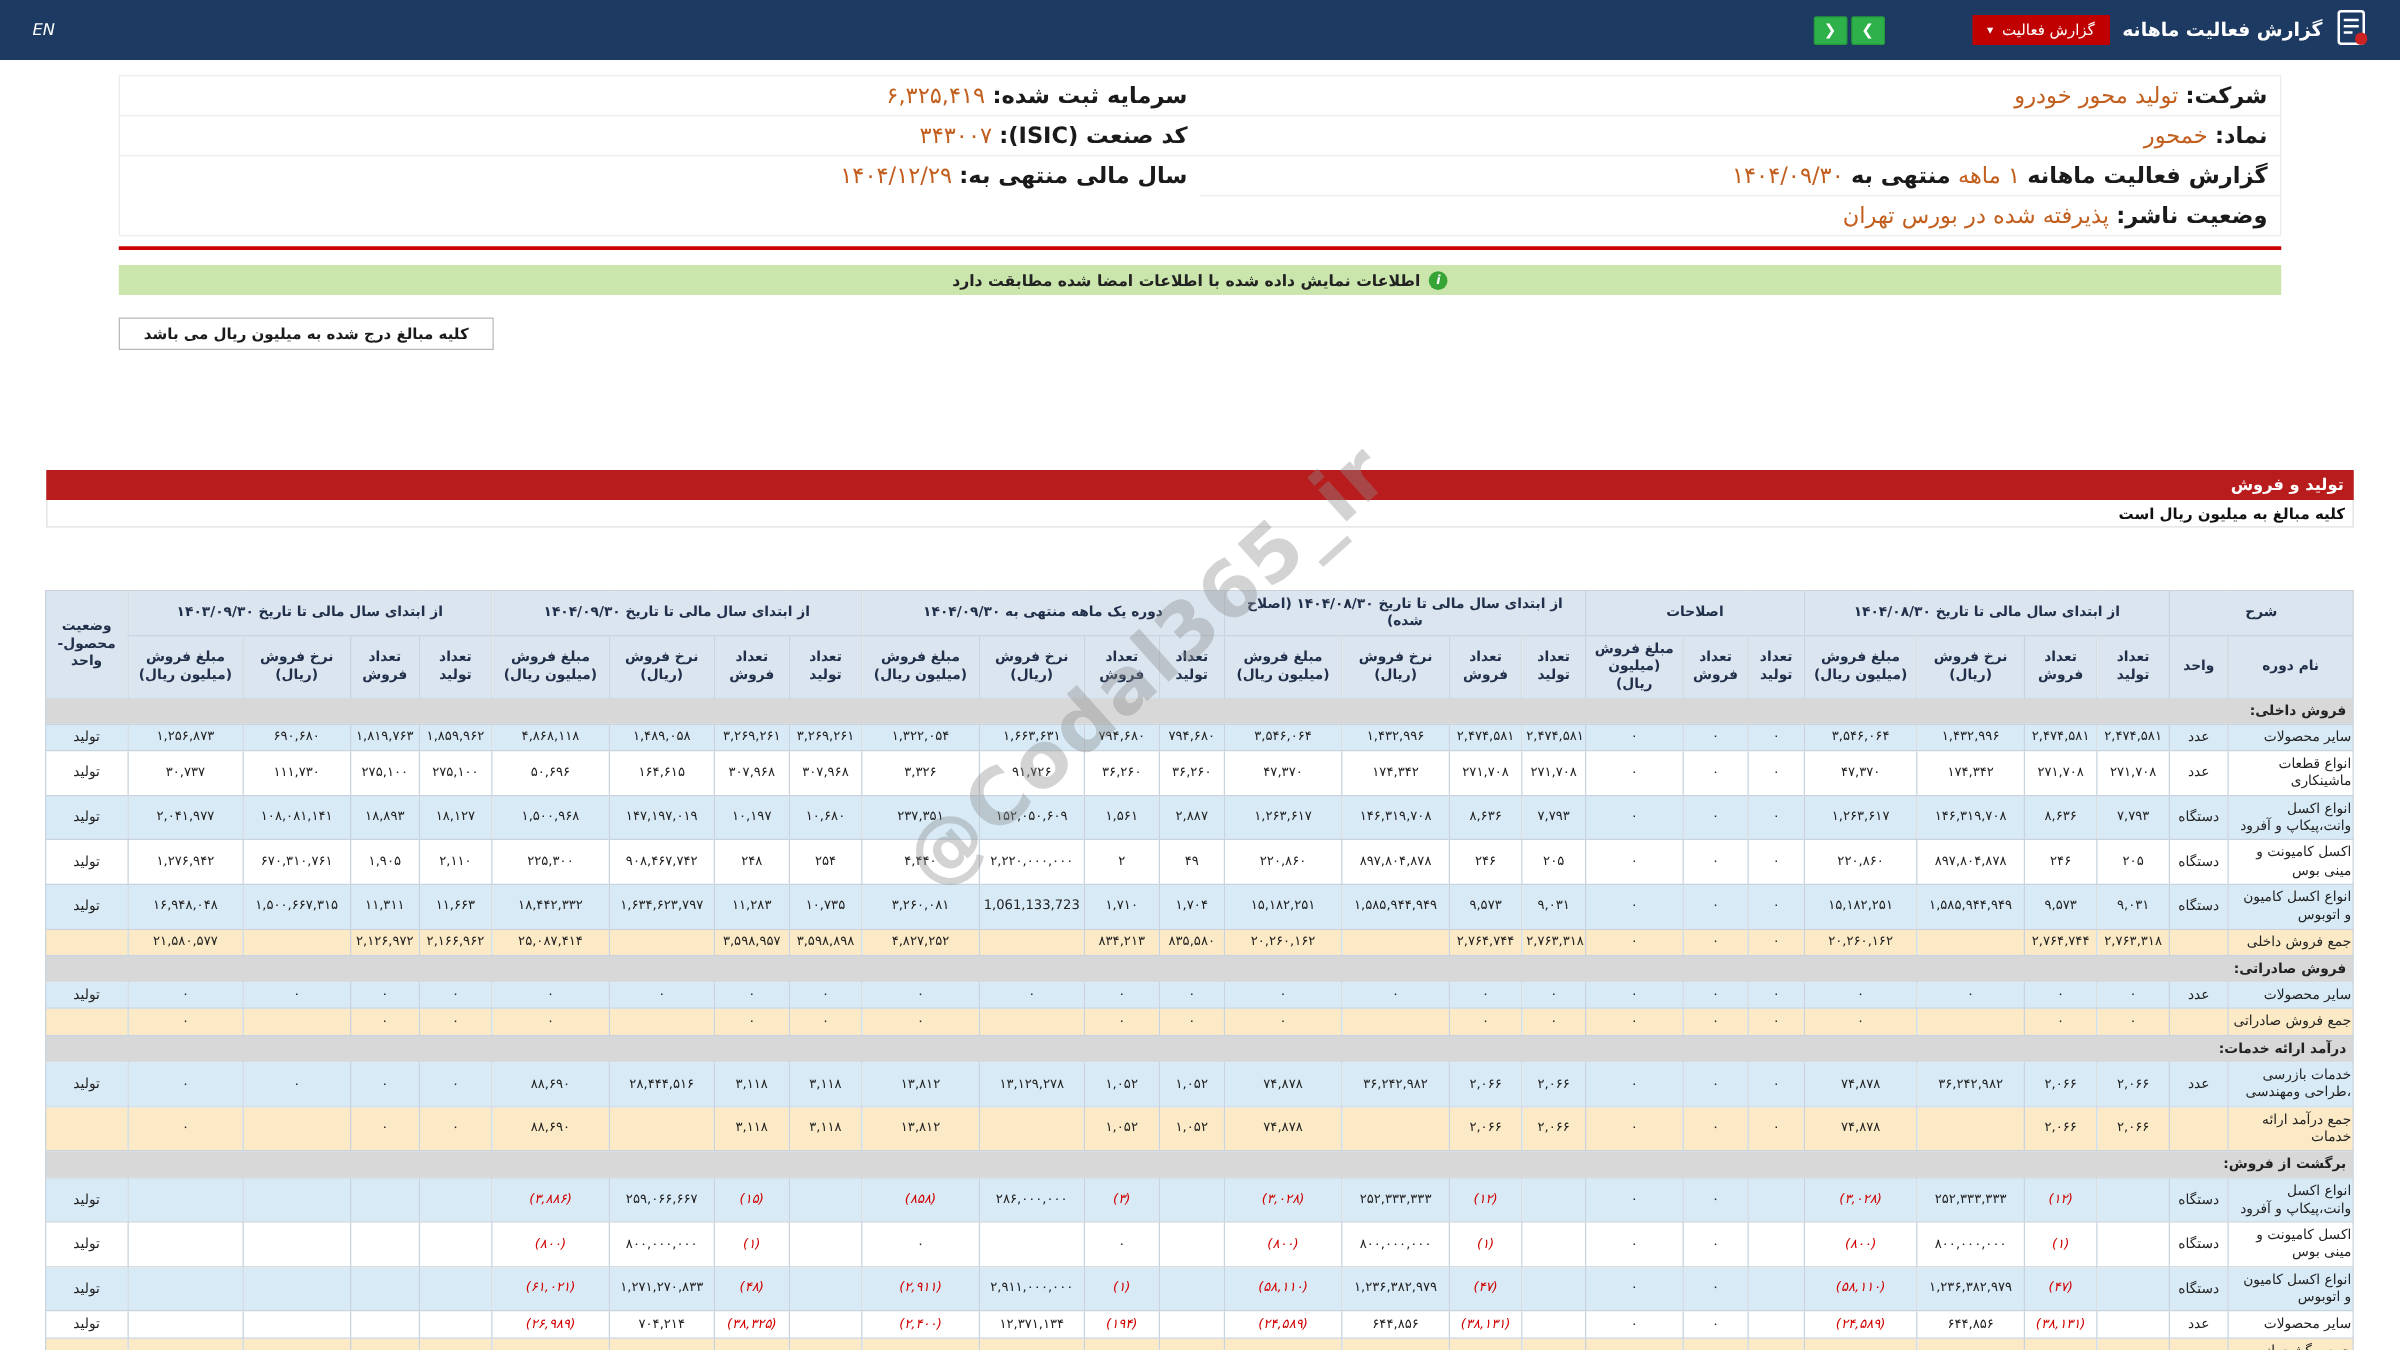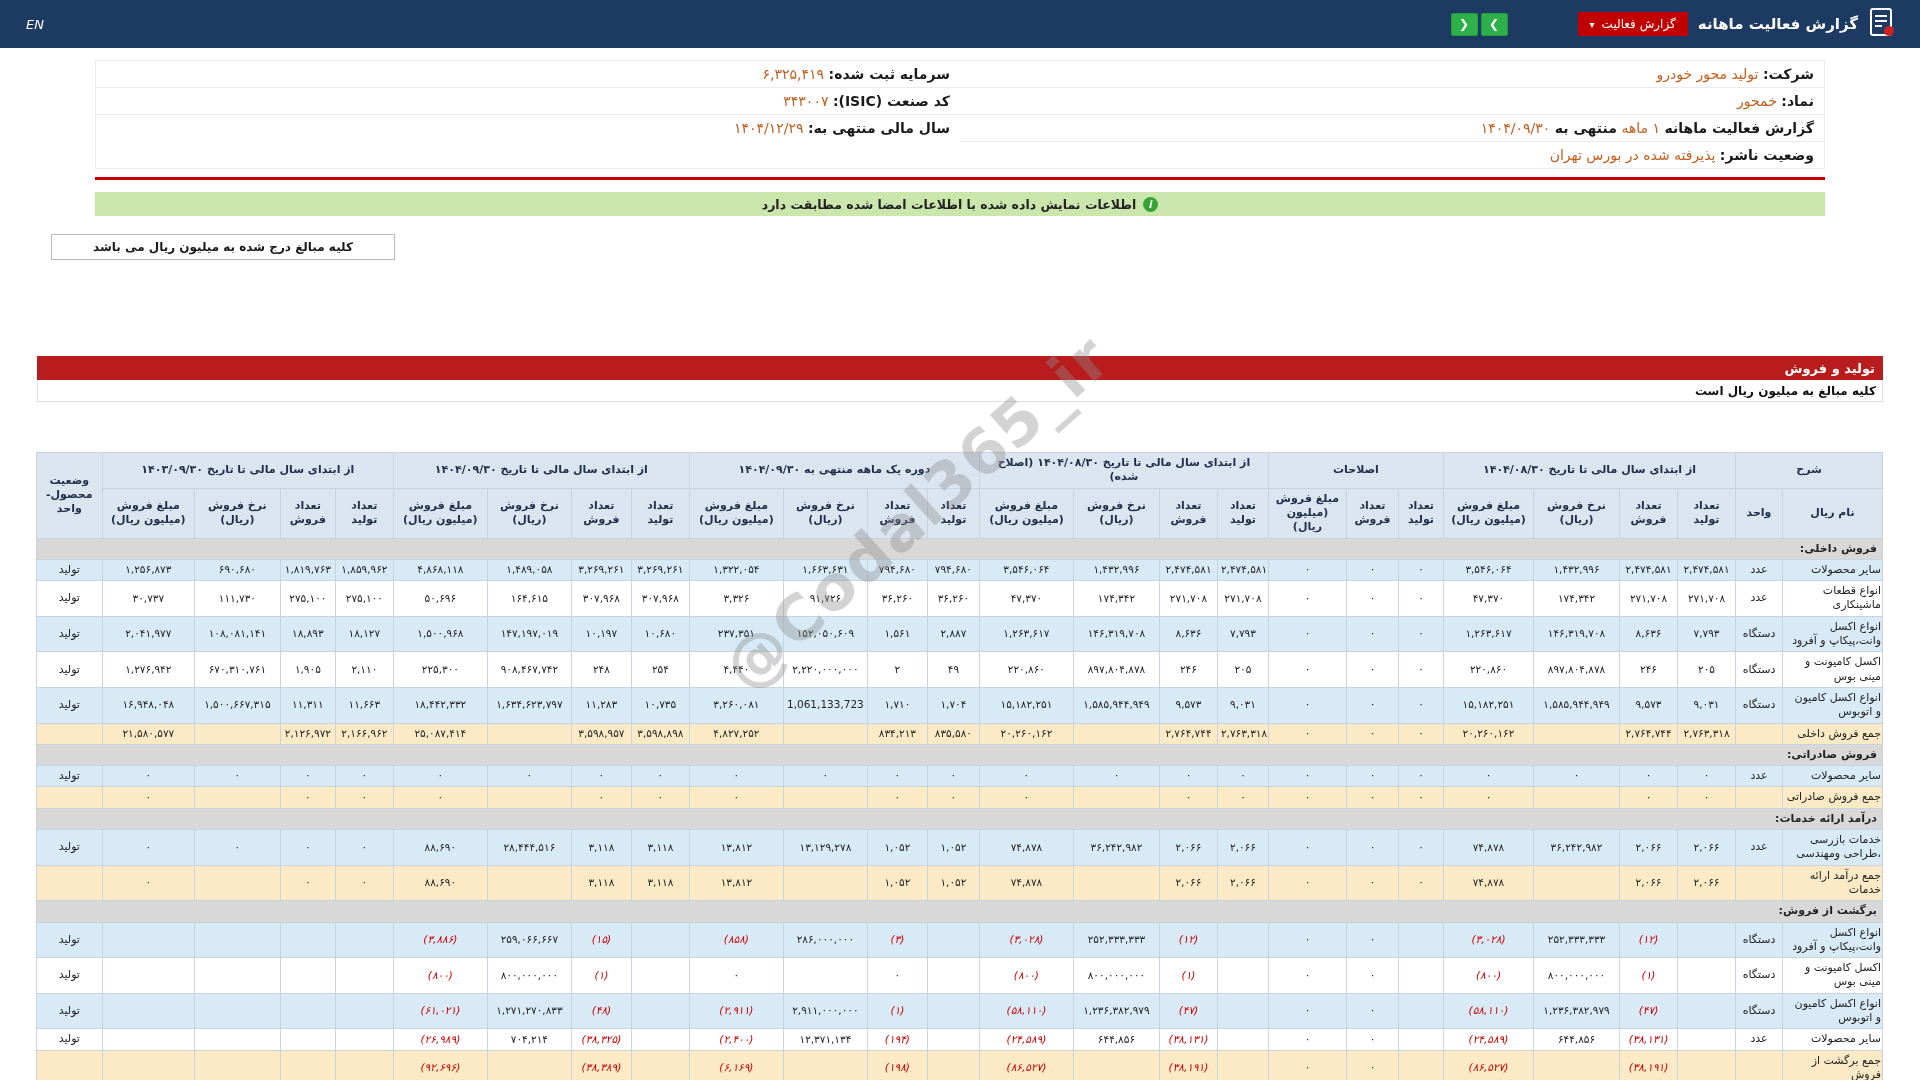--- a/index.html
+++ b/index.html
@@ -17,38 +17,38 @@
   .report-badge .caret { font-size:10px; }
   .nav-btns { margin-right:70px; display:flex; gap:3px; }
   .nav-btn { width:27px; height:23px; background:#2eb04a; color:#fff; border:1px solid #249a3d;
     font-size:12px; font-weight:bold; display:flex; align-items:center; justify-content:center;
     cursor:pointer; border-radius:2px; }
   .nav-lang { font-size:13px; color:#fff; cursor:pointer;font-style:italic; }
 
   
   .company-info { margin:12px 95px 0; border:1px solid #ececec; }
   .ci-grid { display:grid; grid-template-columns:1fr 1fr; }
-  .ci-cell { border-bottom:1px solid #ebebeb; padding:5px 10px; font-size:14px;
+  .ci-cell { border-bottom:1px solid #ebebeb; padding:5px 10px; font-size:18px;
     white-space:nowrap; overflow:hidden; }
   .ci-grid .ci-cell:nth-last-child(-n+2) { border-bottom:none; }
   .lbl { font-weight:bold; color:#1a1a1a; }
   .val { color:#c25e1e; }
 
   .red-line { margin:8px 95px 0; height:3px; background:#cc0000; }
 
   
   .signed-bar { margin:12px 95px 0; height:24px; background:#cbe6ac;
     display:flex; align-items:center; justify-content:center; gap:7px;
     font-size:12.5px; font-weight:bold; color:#222; }
   .info-icon { width:15px; height:15px; border-radius:50%; background:#37a436; color:#fff;
     font-size:10px; font-weight:bold; font-style:italic; display:inline-flex;
     align-items:center; justify-content:center; flex:0 0 auto; }
 
   
-  .amounts-note-box { margin-top:18px; margin-right:1525px; margin-left:95px; width:344px;
+  .amounts-note-box { margin-top:18px; margin-right:1525px; margin-left:95px; width:300px;
     border:1px solid #b9b9b9; background:#fff; padding:5px 8px; font-size:12px;
     font-weight:bold; text-align:center; color:#1a1a1a; white-space:nowrap; }
 
   
   .main { margin:96px 37px 0; position:relative; }
   .blue-bar { height:24px; background:#b91c1c; color:#fff; font-size:13px; font-weight:bold;
     display:flex; align-items:center; padding:0 8px; }
   .amounts-row { height:22px; border:1px solid #e0e0e0; border-top:none; font-size:12px;
     font-weight:bold; color:#111; display:flex; align-items:center; padding:0 6px; background:#fff; }
 
@@ -184,21 +184,21 @@
         <th colspan="2">شرح</th>
         <th colspan="4">از ابتدای سال مالی تا تاریخ ۱۴۰۴/۰۸/۳۰</th>
         <th colspan="3">اصلاحات</th>
         <th colspan="4">از ابتدای سال مالی تا تاریخ ۱۴۰۴/۰۸/۳۰ (اصلاح شده)</th>
         <th colspan="4">دوره یک ماهه منتهی به ۱۴۰۴/۰۹/۳۰</th>
         <th colspan="4">از ابتدای سال مالی تا تاریخ ۱۴۰۴/۰۹/۳۰</th>
         <th colspan="4">از ابتدای سال مالی تا تاریخ ۱۴۰۳/۰۹/۳۰</th>
         <th rowspan="2">وضعیت محصول-واحد</th>
       </tr>
       <tr class="sub">
-        <th>نام ریال</th>
+        <th>نام دوره</th>
         <th>واحد</th>
         <th>تعداد تولید</th>
         <th>تعداد فروش</th>
         <th>نرخ فروش (ریال)</th>
         <th>مبلغ فروش (میلیون ریال)</th>
         <th>تعداد تولید</th>
         <th>تعداد فروش</th>
         <th>مبلغ فروش (میلیون ریال)</th>
         <th>تعداد تولید</th>
         <th>تعداد فروش</th>

